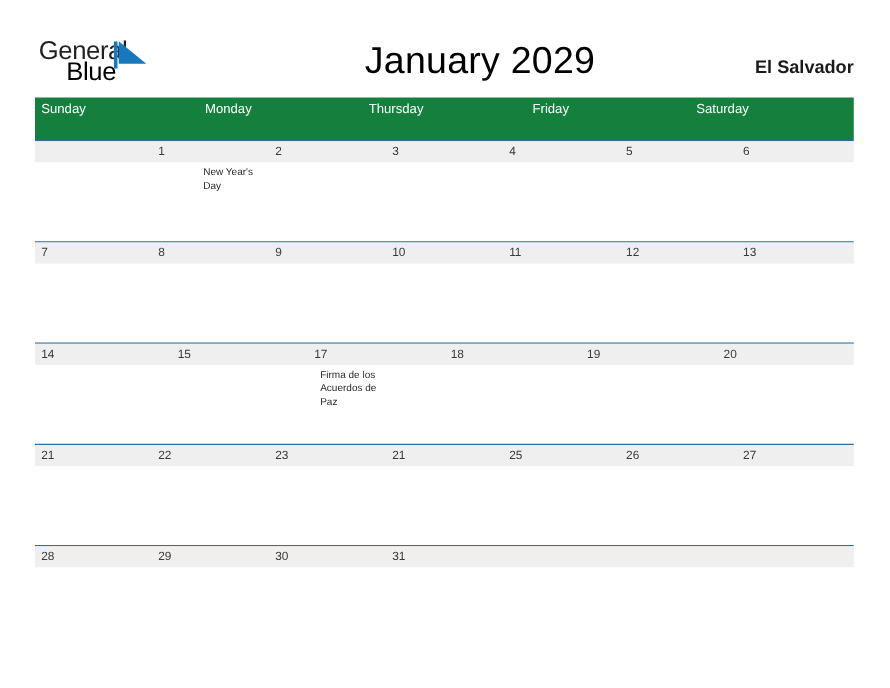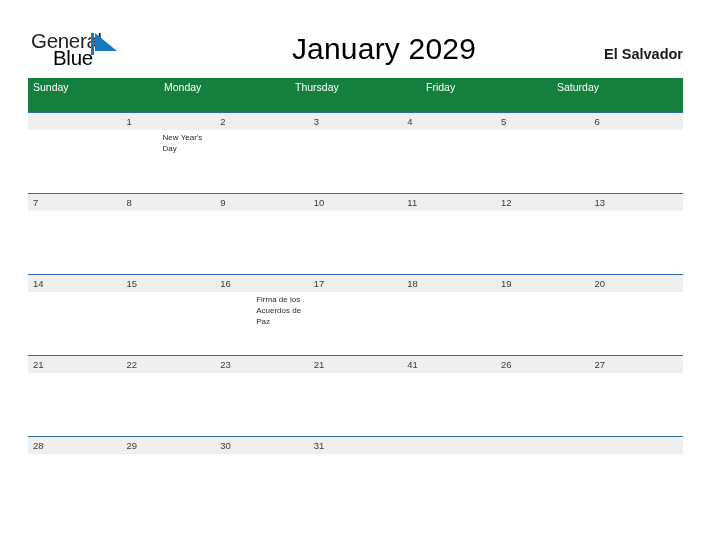--- a/index.html
+++ b/index.html
@@ -257,21 +257,20 @@
         <div class="ecell">
             <div class="event-text"></div>
           </div>
       </div>
     </div>
 
     <div class="week-row">
       <div class="dates-strip">
         <div class="dcell">14</div>
         <div class="dcell">15</div>
-        <div class="dcell">16</div>
         <div class="dcell">17</div>
         <div class="dcell">18</div>
         <div class="dcell">19</div>
         <div class="dcell">20</div>
       </div>
       <div class="events-strip">
         <div class="ecell">
             <div class="event-text"></div>
           </div>
         <div class="ecell">
@@ -294,21 +293,21 @@
           </div>
       </div>
     </div>
 
     <div class="week-row">
       <div class="dates-strip">
         <div class="dcell">21</div>
         <div class="dcell">22</div>
         <div class="dcell">23</div>
         <div class="dcell">21</div>
-        <div class="dcell">41</div>
+        <div class="dcell">25</div>
         <div class="dcell">26</div>
         <div class="dcell">27</div>
       </div>
       <div class="events-strip">
         <div class="ecell">
             <div class="event-text"></div>
           </div>
         <div class="ecell">
             <div class="event-text"></div>
           </div>

